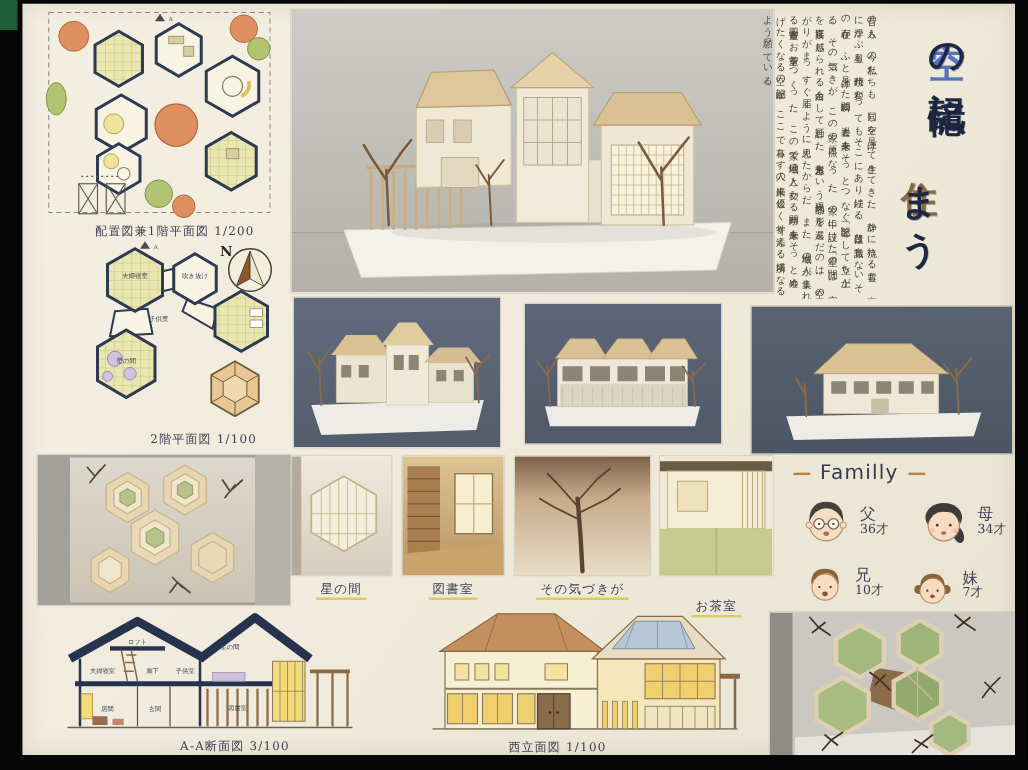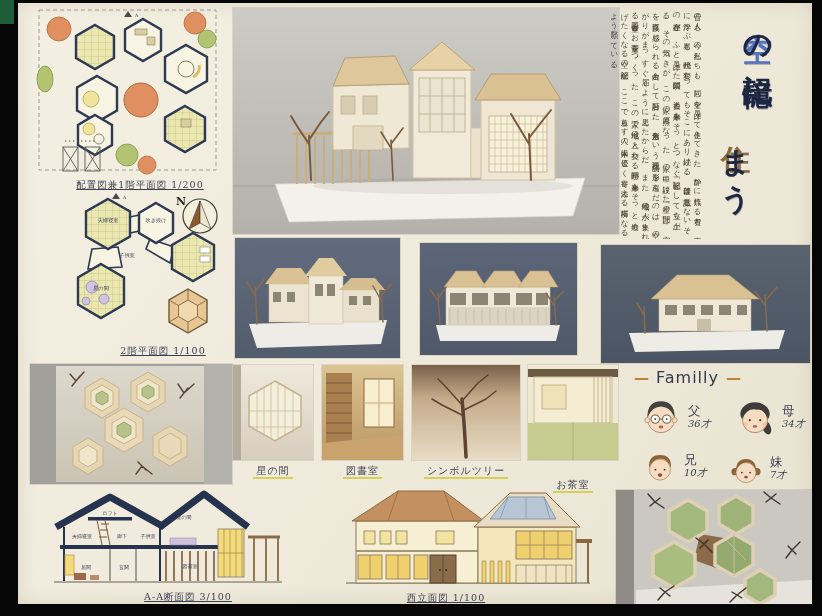--- a/index.html
+++ b/index.html
@@ -6,42 +6,42 @@
   .page{position:relative;width:822px;height:616px;background:#060606;overflow:hidden;
         font-family:"DejaVu Serif",serif;}
   .board{position:absolute;left:18px;top:3px;width:794px;height:601px;
          background:linear-gradient(125deg,#f3efe2 0%,#f0ebdc 45%,#e9e3d1 100%);
          box-shadow:inset 0 0 18px rgba(120,110,80,.18);}
   .green-sliver{position:absolute;left:0;top:0;width:14px;height:24px;background:#1f5c39;}
   .abs{position:absolute;}
   svg{display:block;}
   .caption{position:absolute;font-size:10px;color:#3c4054;letter-spacing:1px;
            white-space:nowrap;text-align:center;}
-  .cap-sm{font-size:9.5px;text-decoration:underline;}
+  .cap-sm{font-size:9.5px;}
   .photo{position:absolute;overflow:hidden;box-shadow:0 0 0 1px rgba(60,55,40,.12);}
   .detail-caption{position:absolute;font-size:10px;color:#3c4054;letter-spacing:1px;
            text-align:center;}
   .detail-caption span{border-bottom:2px solid #d5d158;padding:0 3px 1px;}
   .title-col{position:absolute;writing-mode:vertical-rl;text-orientation:upright;
              font-weight:700;font-size:29px;letter-spacing:4px;color:#1d2742;
              text-shadow:.5px .5px 0 rgba(25,30,60,.35);}
   .t-blue{color:#5272c4;}
   .t-gold{color:#8a6a3f;}
   .intro{position:absolute;writing-mode:vertical-rl;text-orientation:upright;
          font-size:7.6px;line-height:10.4px;letter-spacing:.8px;color:#4a4336;
          width:116px;height:232px;overflow:hidden;}
   .family{position:absolute;}
   .fam-header{position:absolute;left:4px;top:2px;display:flex;align-items:center;gap:7px;
               font-family:"DejaVu Sans",sans-serif;}
   .fam-dash{color:#b5853f;font-weight:700;font-size:15px;}
   .fam-name{color:#343a4c;font-size:16px;letter-spacing:1px;}
   .fam-member{position:absolute;display:flex;align-items:center;gap:4px;}
   .fam-texts{display:flex;flex-direction:column;line-height:1.15;}
   .fam-role{font-size:12.5px;color:#3c4054;}
-  .fam-age{font-size:10px;color:#3c4054;font-style:italic;}
+  .fam-age{font-size:10px;color:#3c4054;}
 </style>
 </head>
 <body>
 
 <div class="page">
   <div class="board">
 
     <svg class="abs" style="left:17px;top:4px" width="186" height="170" viewBox="0 0 186 170">
       <defs>
         <pattern id="gp" width="7" height="7" patternUnits="userSpaceOnUse">
@@ -353,21 +353,21 @@
         <rect x="0" y="4" width="90" height="8" fill="#6b5a44"></rect>
         <rect x="6" y="12" width="78" height="46" fill="#f5ecd4" stroke="#cbbc9a" stroke-width="1"></rect>
         <rect x="14" y="20" width="24" height="24" fill="#efe2b8" stroke="#b9a87c" stroke-width="0.8"></rect>
         <path d="M66,12 V58 M70,12 V58 M74,12 V58 M78,12 V58 M82,12 V58" stroke="#b9a87c" stroke-width="0.8" fill="none"></path>
         <polygon points="0,58 90,58 90,95 0,95" fill="#c6cc90"></polygon>
         <line x1="45" y1="58" x2="45" y2="95" stroke="#a9b074" stroke-width="1"></line>
       </svg>
     </div>
     <div class="detail-caption" style="left:215px;top:461px;width:80px"><span>星の間</span></div>
     <div class="detail-caption" style="left:304px;top:461px;width:81px"><span>図書室</span></div>
-    <div class="detail-caption" style="left:394px;top:461px;width:108px"><span>シンボルツリー</span></div>
+    <div class="detail-caption" style="left:394px;top:461px;width:108px"><span>その気づきが</span></div>
     <div class="detail-caption" style="left:510px;top:475px;width:90px"><span>お茶室</span></div>
 
     <div class="family" style="left:612px;top:363px;width:200px;height:122px">
       <div class="fam-header">
         <span class="fam-dash">—</span>
         <span class="fam-name">Familly</span>
         <span class="fam-dash">—</span>
       </div>
       <div class="fam-member" style="left:8px;top:28px">
         <svg width="46" height="46" viewBox="0 0 44 44">

